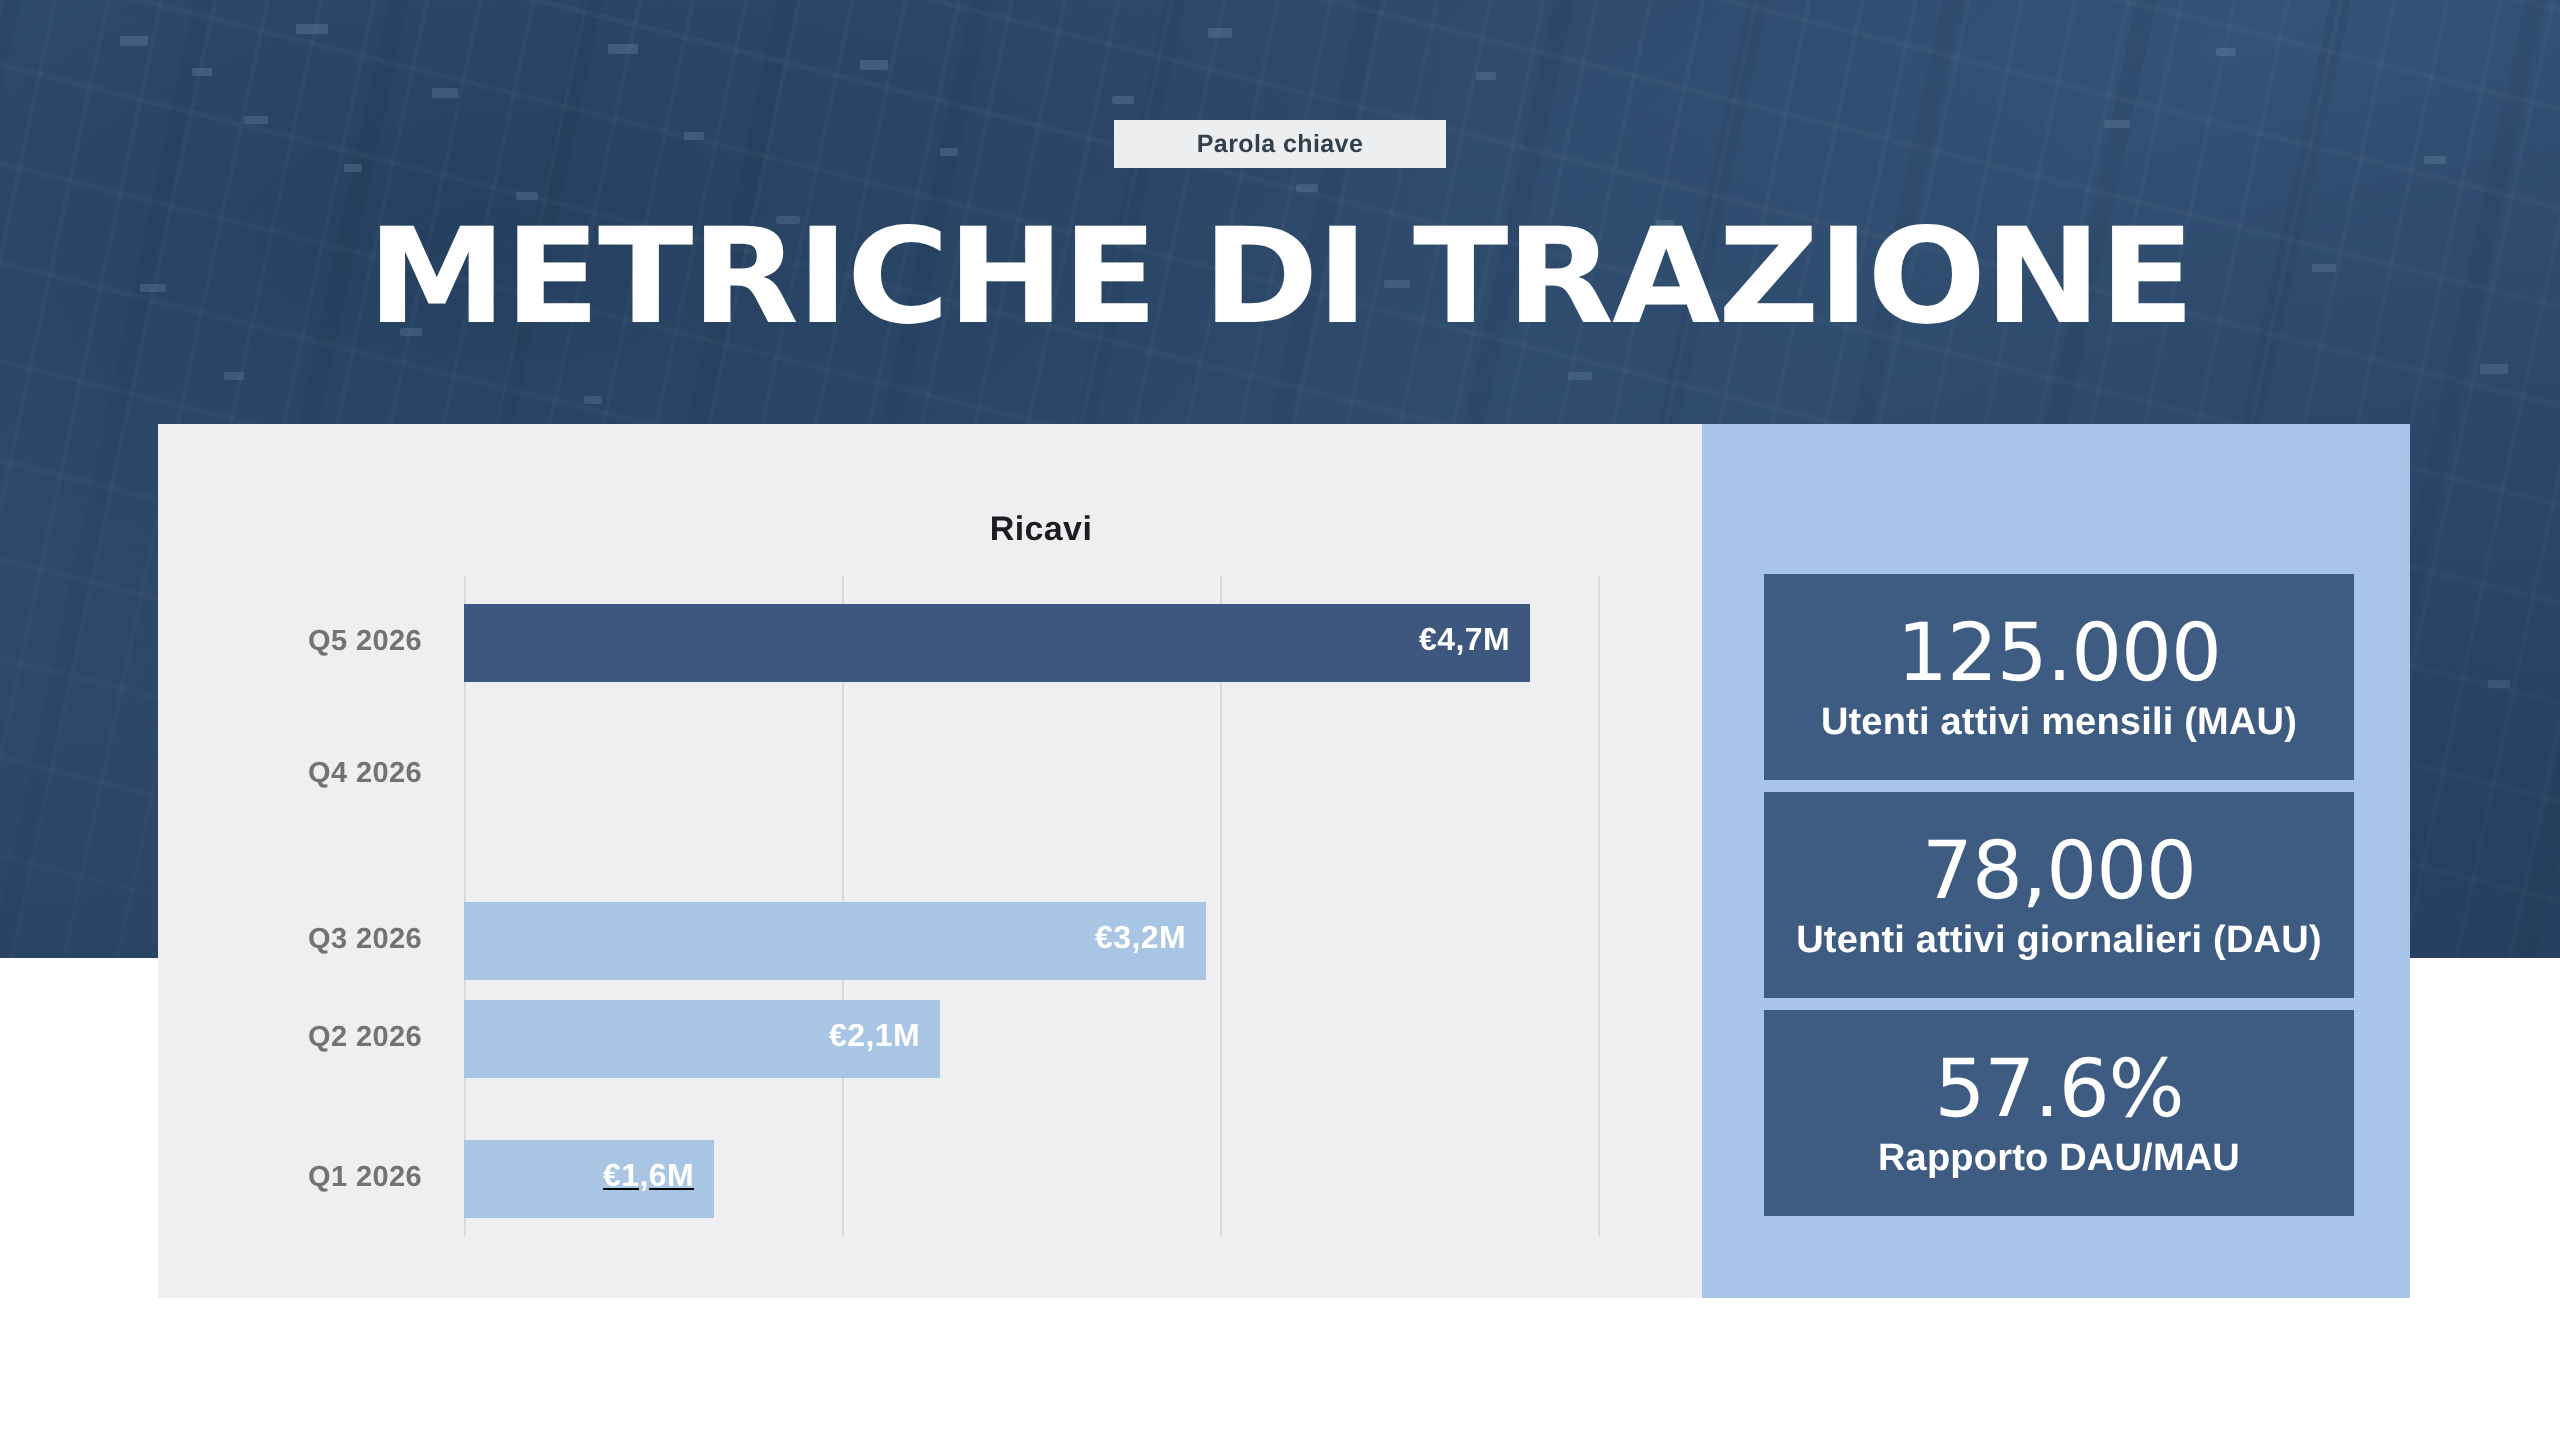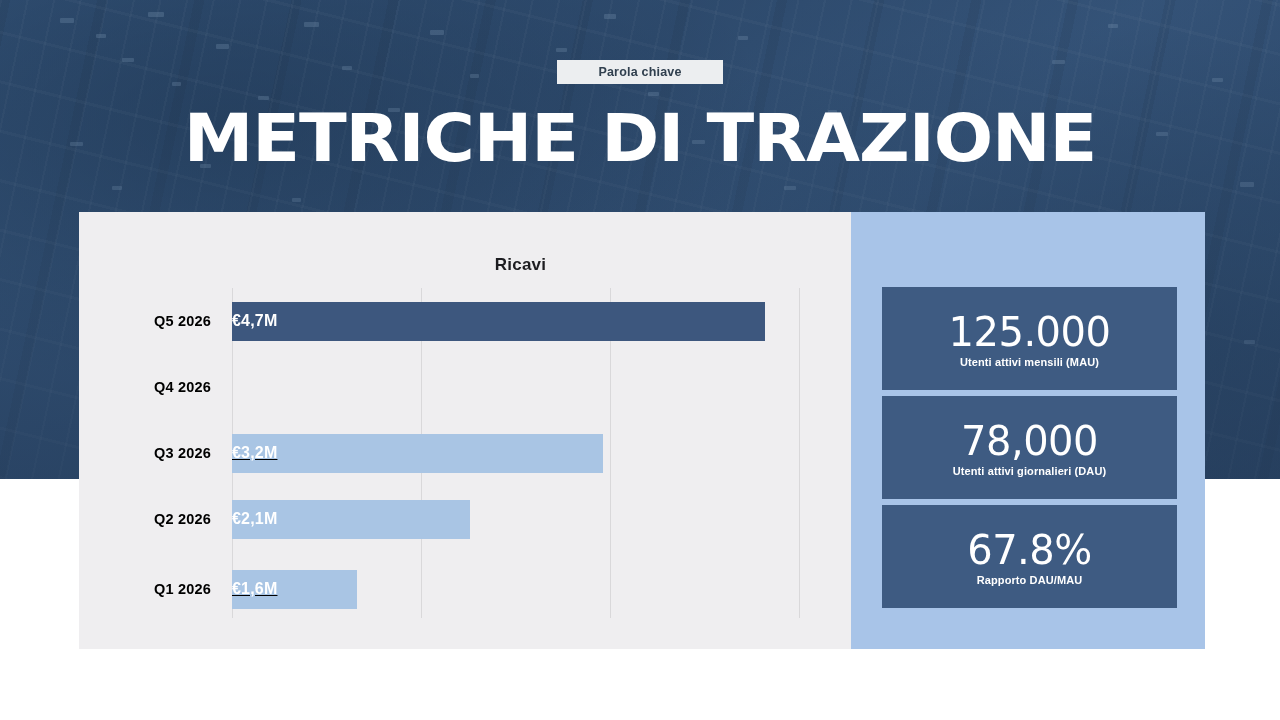--- a/index.html
+++ b/index.html
@@ -76,26 +76,27 @@
     position:absolute; top:0; bottom:0; width:1px; background:#d9d8da;
   }
 
   .rows { position:absolute; inset:0; }
   .row {
     position:absolute; left:0; width:100%; height:66px;
     display:flex; align-items:center;
   }
   .row-label {
     position:absolute; right:calc(100% + 21px);
-    font-size:14.5px; font-weight:700; color:#000000;
+    font-size:14.5px; font-weight:700; color:#737373;
     white-space:nowrap; letter-spacing:.2px;
   }
   .bar {
     height:39px;
-    display:flex; align-items:center; 
+    display:flex; align-items:center; justify-content:flex-end;
+    padding-right:10px;
   }
   .bar-value {
     font-size:16px; font-weight:700; color:#ffffff;
     letter-spacing:.2px; white-space:nowrap;
   }
 
   
   .kpi-panel {
     position:absolute; left:851px; top:212px; width:354px; height:437px;
     background:#a8c4e8;
@@ -115,21 +116,21 @@
     margin-bottom:6px;
     display:flex; flex-direction:column;
     align-items:center; justify-content:center;
   }
   .kpi-value {
     font-family:"DejaVu Sans", sans-serif;
     font-size:40px; font-weight:400; color:#ffffff;
     line-height:44px; letter-spacing:-.5px;
   }
   .kpi-label {
-    font-size:11px; font-weight:700; color:#ffffff;
+    font-size:19px; font-weight:700; color:#ffffff;
     margin-top:2px; letter-spacing:.1px;
   }
 </style>
 </head>
 <body>
 
 <div class="hero">
   <div class="hero-photo">
     <div class="hero-speck" style="left:60px;  top:18px;  width:14px; height:5px;"></div>
     <div class="hero-speck" style="left:96px;  top:34px;  width:10px; height:4px;"></div>
@@ -194,21 +195,21 @@
     <div class="rows">
         <div class="row" style="top: 0px; height: 66px;">
           <span class="row-label">Q5 2026</span>
           <div class="bar" style="width: 533px; background: rgb(61, 87, 126);">
             <span class="bar-value">€4,7M</span>
           </div>
         </div>
         <div class="row" style="top: 66px; height: 66px;">
           <span class="row-label">Q4 2026</span>
         </div>
-        <div class="row" style="top: 132px; height: 66px; text-decoration: underline;">
+        <div class="row" style="top: 149px; height: 66px;">
           <span class="row-label">Q3 2026</span>
           <div class="bar" style="width: 371px; background: rgb(169, 197, 228);">
             <span class="bar-value">€3,2M</span>
           </div>
         </div>
         <div class="row" style="top: 198px; height: 66px;">
           <span class="row-label">Q2 2026</span>
           <div class="bar" style="width: 238px; background: rgb(169, 197, 228);">
             <span class="bar-value">€2,1M</span>
           </div>
@@ -227,17 +228,17 @@
   <div class="kpi-cards">
       <div class="kpi-card" style="background: rgb(62, 91, 130);">
         <div class="kpi-value">125.000</div>
         <div class="kpi-label">Utenti attivi mensili (MAU)</div>
       </div>
       <div class="kpi-card" style="background: rgb(62, 91, 130);">
         <div class="kpi-value">78,000</div>
         <div class="kpi-label">Utenti attivi giornalieri (DAU)</div>
       </div>
       <div class="kpi-card" style="background: rgb(62, 91, 130);">
-        <div class="kpi-value">67.8%</div>
+        <div class="kpi-value">57.6%</div>
         <div class="kpi-label">Rapporto DAU/MAU</div>
       </div>
     </div>
 </div>
 
 </body></html>

